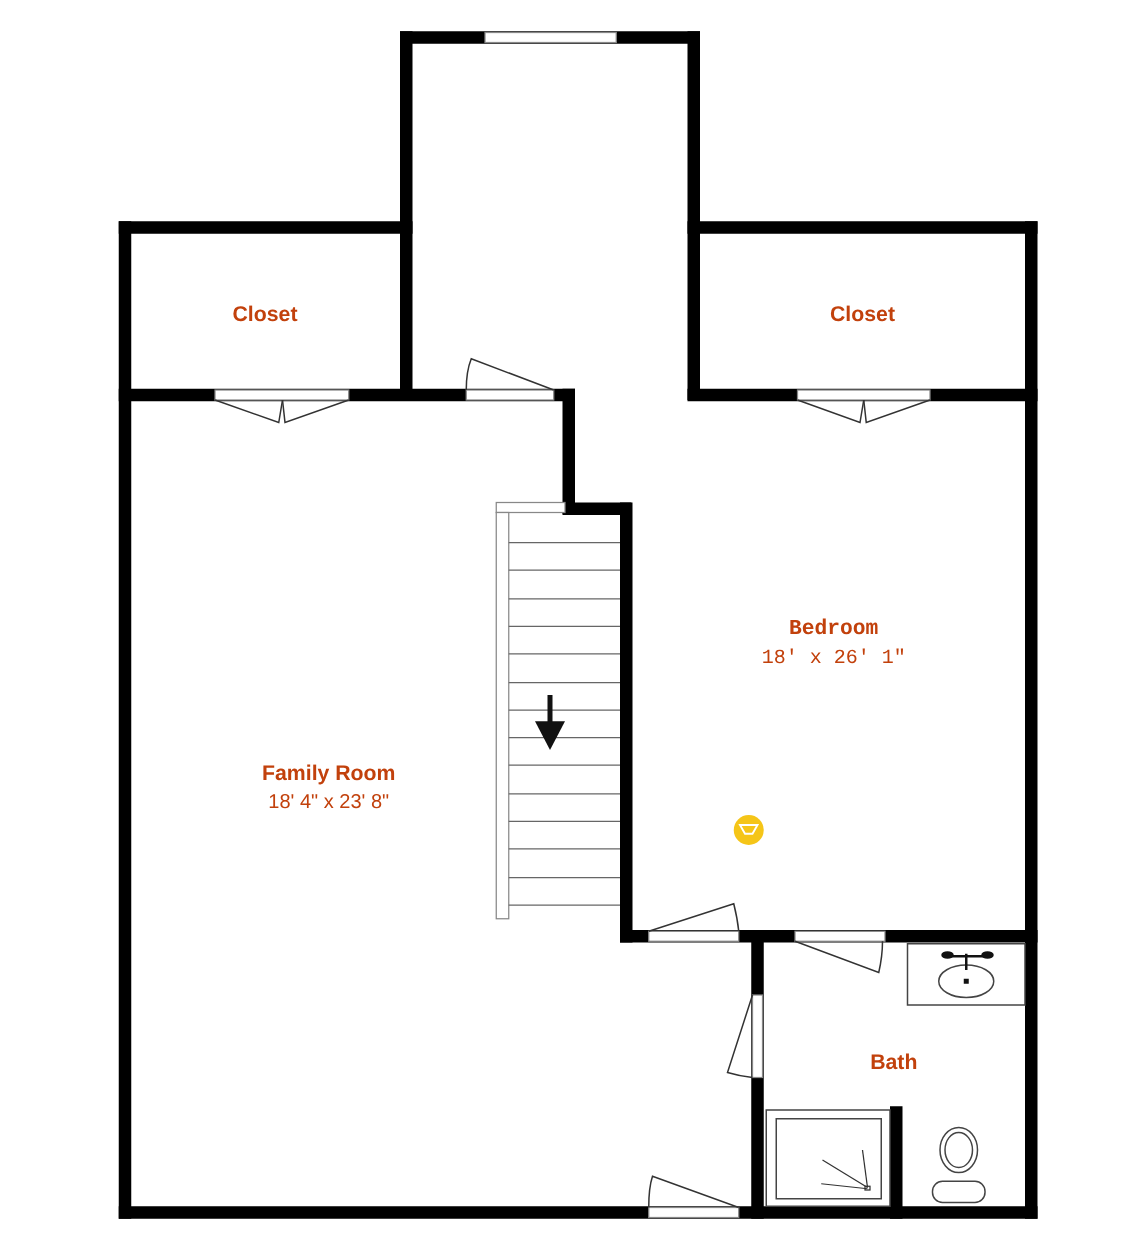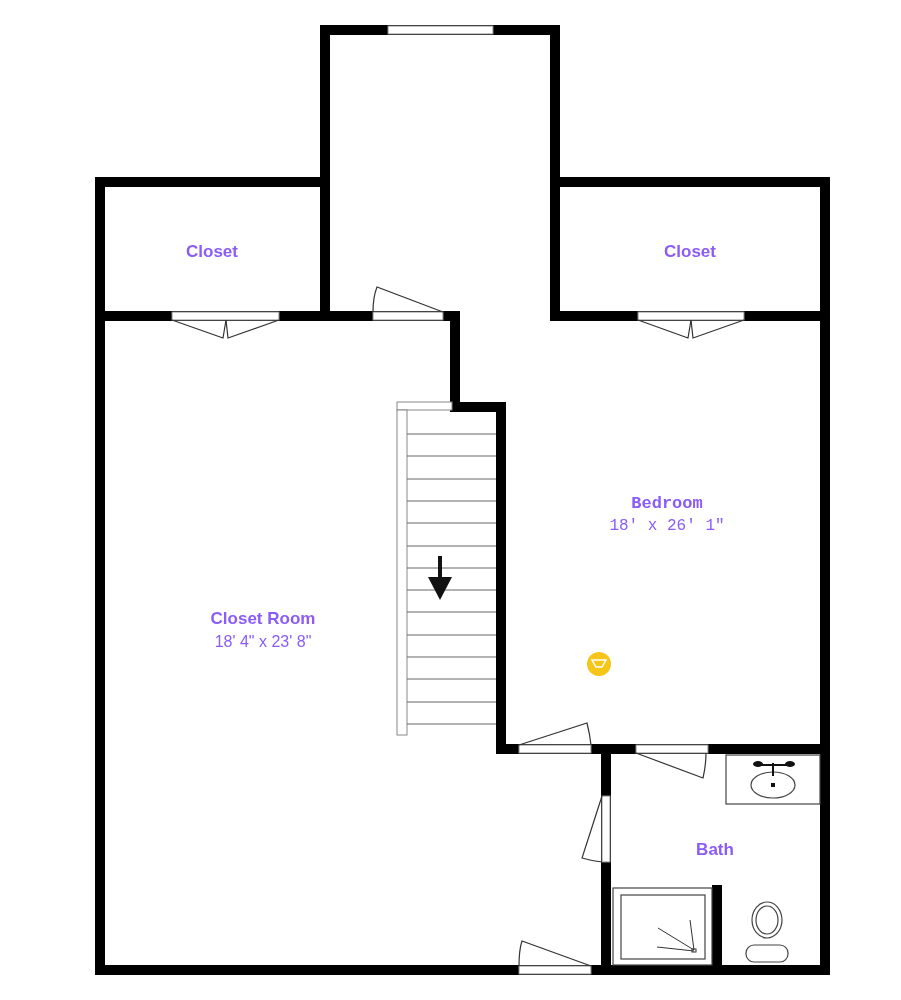--- a/index.html
+++ b/index.html
@@ -2,21 +2,21 @@
 <html><head>
 <meta charset="utf-8">
 <style>
   html, body { margin:0; padding:0; background:#ffffff; }
   body { width:901px; height:1000px; position:relative; overflow:hidden; font-family:"Liberation Sans", sans-serif; }
   svg { position:absolute; left:0; top:0; }
   .wall { fill:#000; }
   .gap { fill:#fff; stroke:#888; stroke-width:1; }
   .door { fill:none; stroke:#333; stroke-width:1.2; }
   .fixture { fill:none; stroke:#444; stroke-width:1.2; }
-  .label { position:absolute; text-align:center; color:#8b5cf6; transform:translateX(-50%); white-space:nowrap; }
+  .label { position:absolute; text-align:center; color:#c2410c; transform:translateX(-50%); white-space:nowrap; }
   .room-name { font-weight:bold; font-size:17px; }
   .room-dim { font-size:16px; margin-top:4px; }
 </style>
 </head>
 <body>
 
 <svg width="901" height="1000" viewBox="0 0 901 1000">
 
   <g>
 
@@ -135,18 +135,18 @@
   <div class="room-name">Closet</div>
 </div>
 <div class="label" style="left:690px; top:242px;">
   <div class="room-name">Closet</div>
 </div>
 <div class="label" style="left:667px; top:494px;font-family:Liberation Mono, monospace;">
   <div class="room-name">Bedroom</div>
   <div class="room-dim">18' x 26' 1"</div>
 </div>
 <div class="label" style="left:263px; top:609px;">
-  <div class="room-name">Closet Room</div>
+  <div class="room-name">Family Room</div>
   <div class="room-dim">18' 4" x 23' 8"</div>
 </div>
 <div class="label" style="left:715px; top:840px;">
   <div class="room-name">Bath</div>
 </div>
 
 </body></html>

